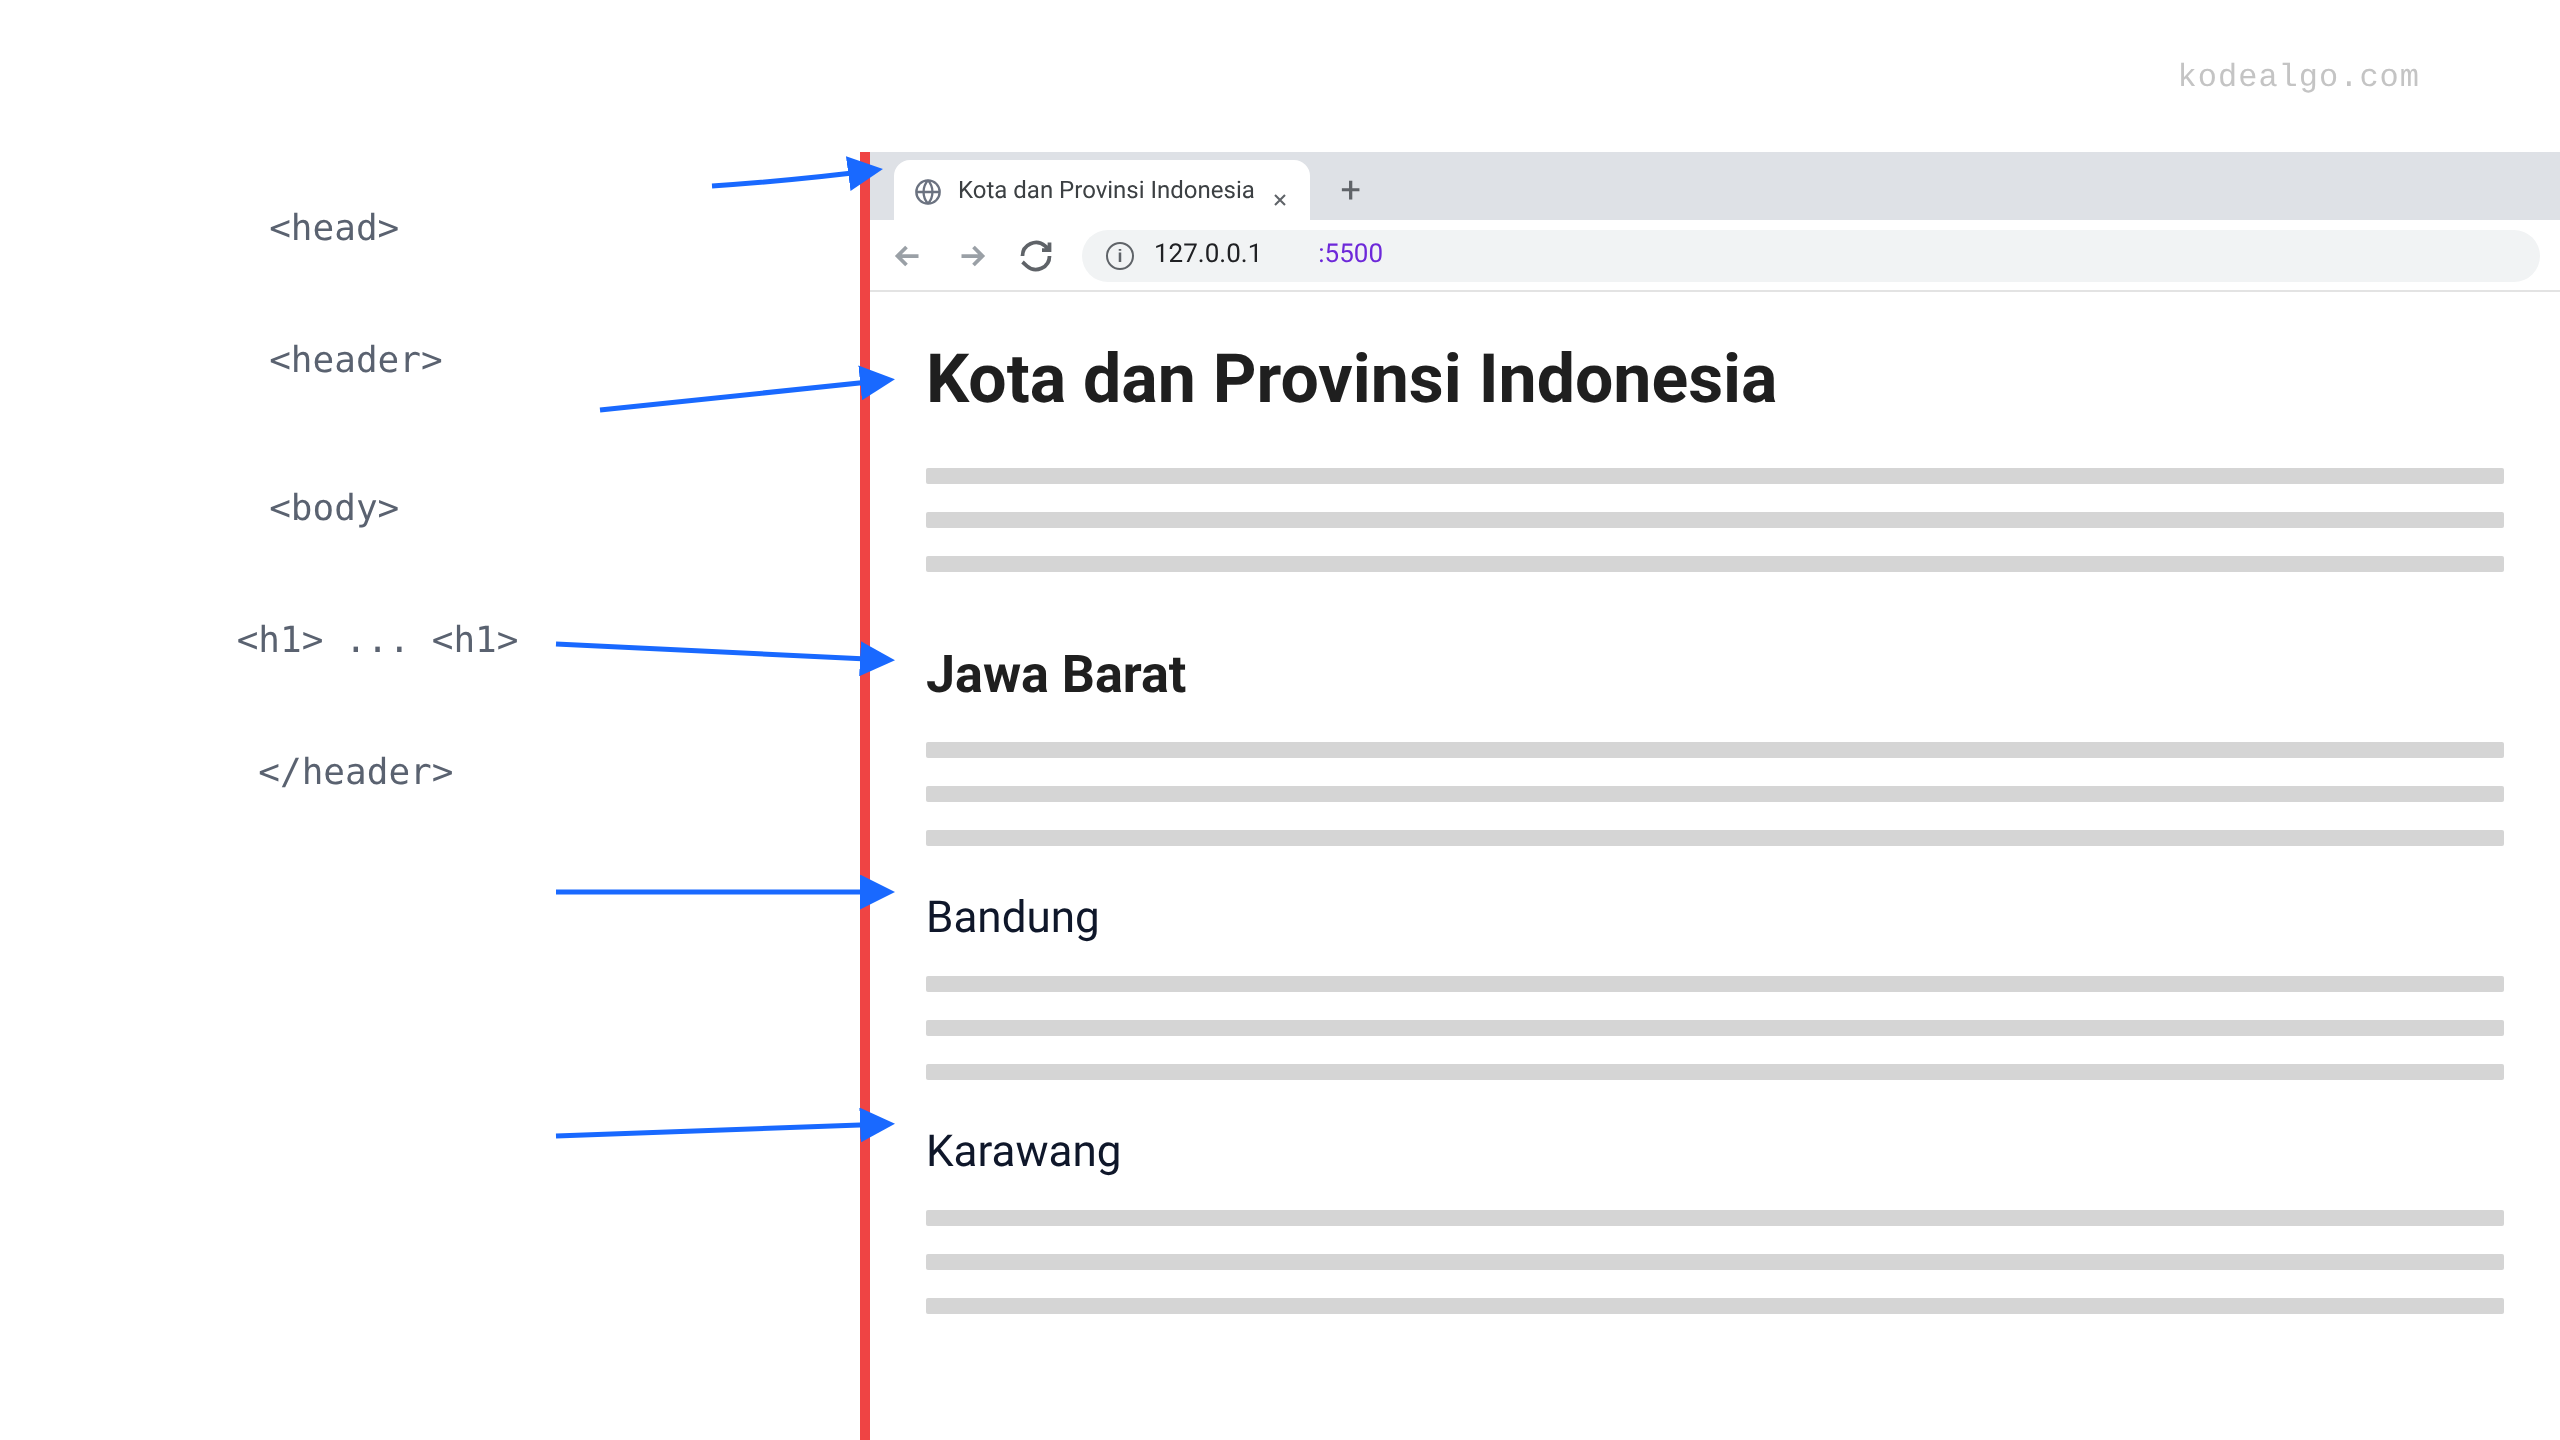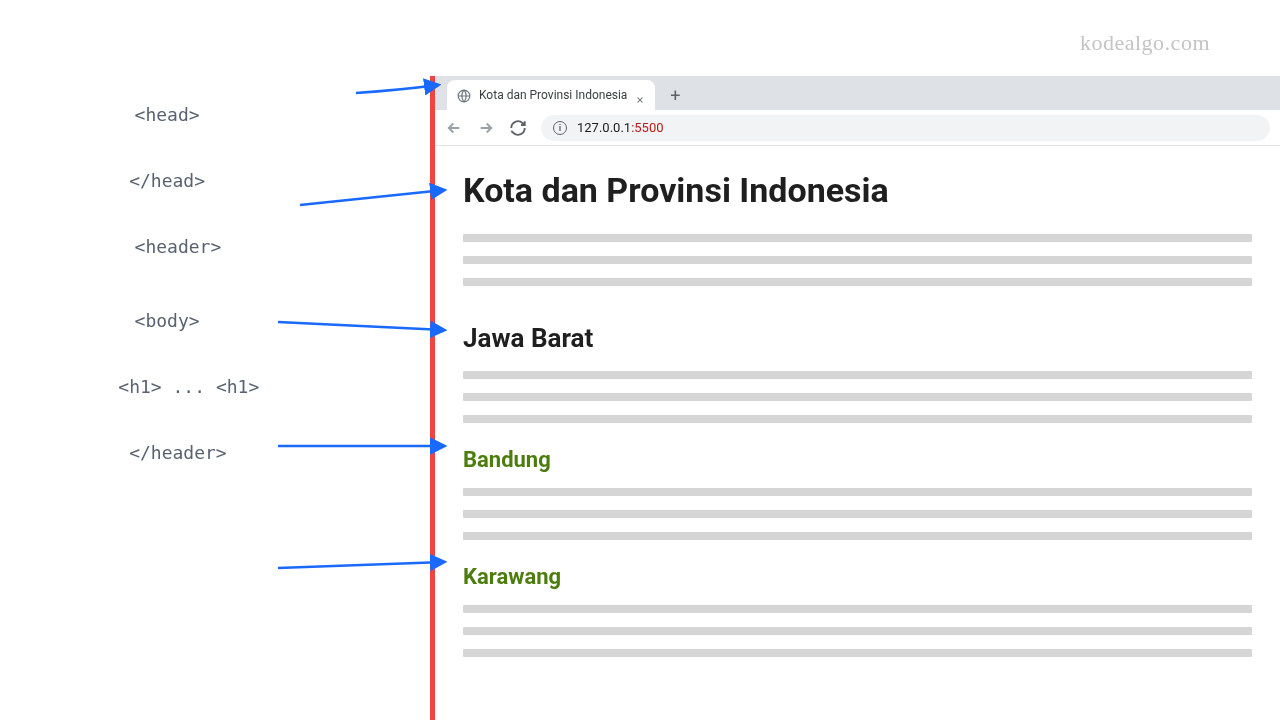--- a/index.html
+++ b/index.html
@@ -9,22 +9,22 @@
     background: #fff;
     font-family: -apple-system, BlinkMacSystemFont, "Segoe UI", Roboto, sans-serif;
     position: relative;
     overflow: hidden;
   }
   .watermark {
     position: absolute;
     top: 30px;
     right: 70px;
     color: #c4c4c4;
-    font-size: 22px;
-    font-family: Liberation Serif, serif;
+    font-size: 16px;
+    font-family: Liberation Mono, monospace;
     letter-spacing: 0.5px;
   }
   .code-pane {
     position: absolute;
     left: 75px;
     top: 60px;
     font-family: ui-monospace, "SFMono-Regular", Menlo, Consolas, monospace;
     font-size: 18px;
     line-height: 22px;
     color: #5a6270;
@@ -133,42 +133,42 @@
     justify-content: center;
     font-size: 9px;
     font-weight: 700;
     color: #5f6368;
     font-family: -apple-system, sans-serif;
   }
   .omnibox-text {
     font-size: 13px;
     color: #202124;
   }
-  .omnibox-text .port { color: #b91c1c; }
+  .omnibox-text .port { color: #6d28d9; margin-left: 28px; }
 
   .content {
     padding: 24px 28px;
   }
   .content h1 {
     font-size: 34px;
     font-weight: 700;
     color: #1f1f1f;
     margin-bottom: 24px;
   }
   .content h2 {
     font-size: 26px;
     font-weight: 700;
     color: #1f1f1f;
     margin-bottom: 18px;
     margin-top: 37px;
   }
   .content h3 {
     font-size: 22px;
-    font-weight: 700;
-    color: #4d7c0f;
+    font-weight: 400;
+    color: #0f172a;
     margin-bottom: 16px;
     margin-top: 24px;
   }
   .placeholder-line {
     height: 8px;
     background: #d5d5d5;
     margin-bottom: 14px;
     border-radius: 1px;
   }
 
@@ -181,21 +181,20 @@
     pointer-events: none;
   }
 </style>
 </head>
 <body>
 
 <div class="watermark">kodealgo.com</div>
 
 <div class="code-pane">
   <span class="code-line">&lt;head&gt;</span>
-  <span class="code-line">&lt;/head&gt;</span>
   <span class="code-line">  &lt;header&gt;</span>
   <span class="code-line gap-sm">&lt;body&gt;</span>
   <span class="code-line">    &lt;h1&gt; ... &lt;h1&gt;</span>
   <span class="code-line">  &lt;/header&gt;</span>
   
   
   
 </div>
 
 <div class="browser">

